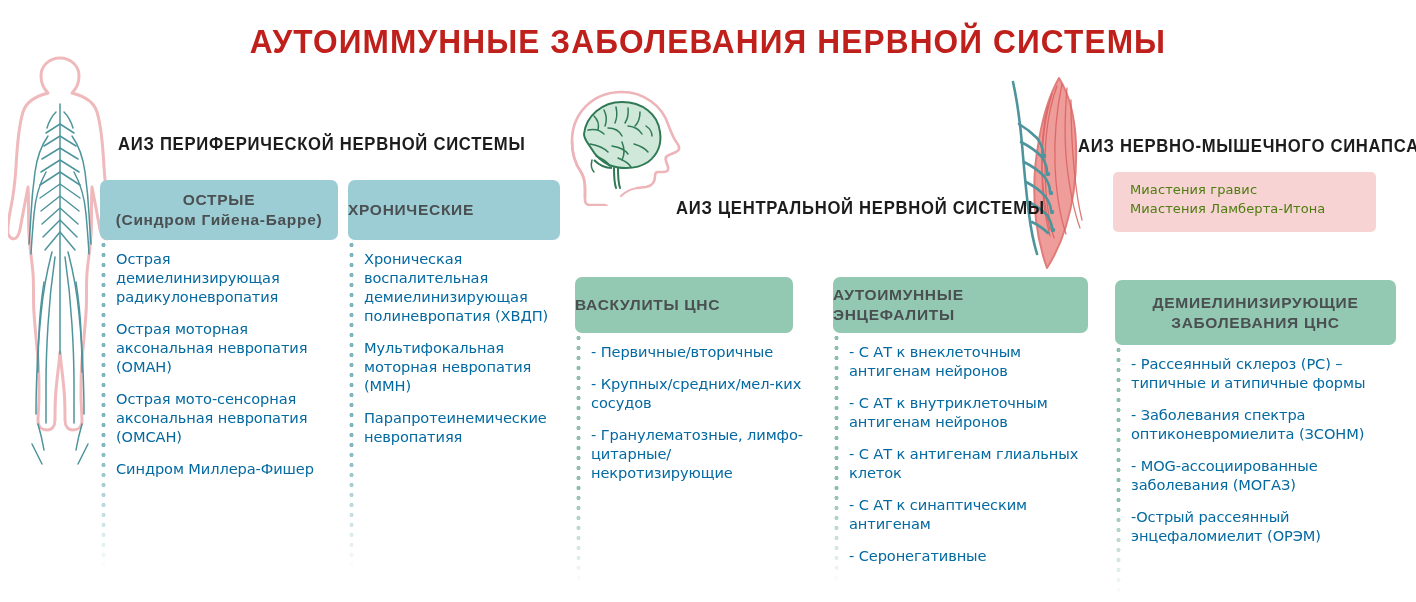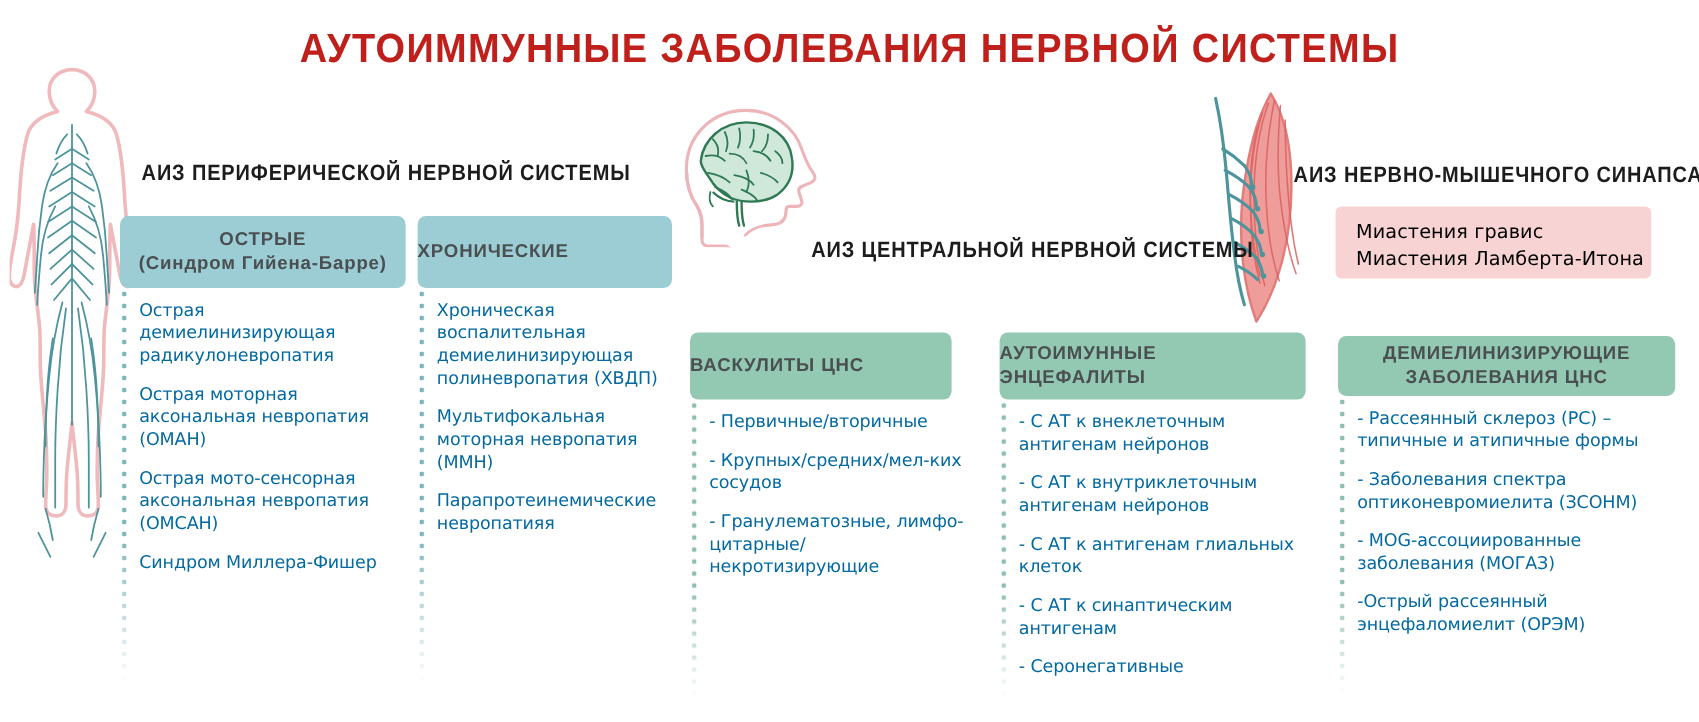--- a/index.html
+++ b/index.html
@@ -123,39 +123,39 @@
 
   #col-vasculitis   { left: 575px; top: 277px; width: 218px; }
   #col-vasculitis .col-head { width: 218px; height: 56px; }
   #col-vasculitis .col-body { width: 230px; height: 250px; }
 
   #col-encephalitis { left: 833px; top: 277px; width: 255px; }
   #col-encephalitis .col-head { width: 255px; height: 56px; }
   #col-encephalitis .col-body { width: 268px; height: 250px; }
 
   #col-demyelin     { left: 1115px; top: 280px; width: 281px; }
-  #col-demyelin .col-head { width: 281px; height: 50px; }
+  #col-demyelin .col-head { width: 281px; height: 65px; }
   #col-demyelin .col-body { width: 281px; height: 250px; }
 
   
   #myasthenia-box {
     position: absolute;
     left: 1113px;
     top: 172px;
     width: 263px;
     height: 60px;
     background: #f7d3d3;
     border-radius: 5px;
     box-sizing: border-box;
     padding: 9px 0 0 17px;
   }
   #myasthenia-box .mline {
-    font-size: 16px;
+    font-size: 13px;
     line-height: 1.44;
-    color: #000000;
+    color: #4d7c0f;
     font-family: "DejaVu Sans", "Liberation Sans", sans-serif;
     letter-spacing: 0.1px;
   }
 
   
   .illus { position: absolute; }
   #illus-body  { left: 8px;   top: 52px; }
   #illus-head  { left: 562px; top: 88px; }
   #illus-muscle{ left: 1005px;top: 72px; }
 </style>

